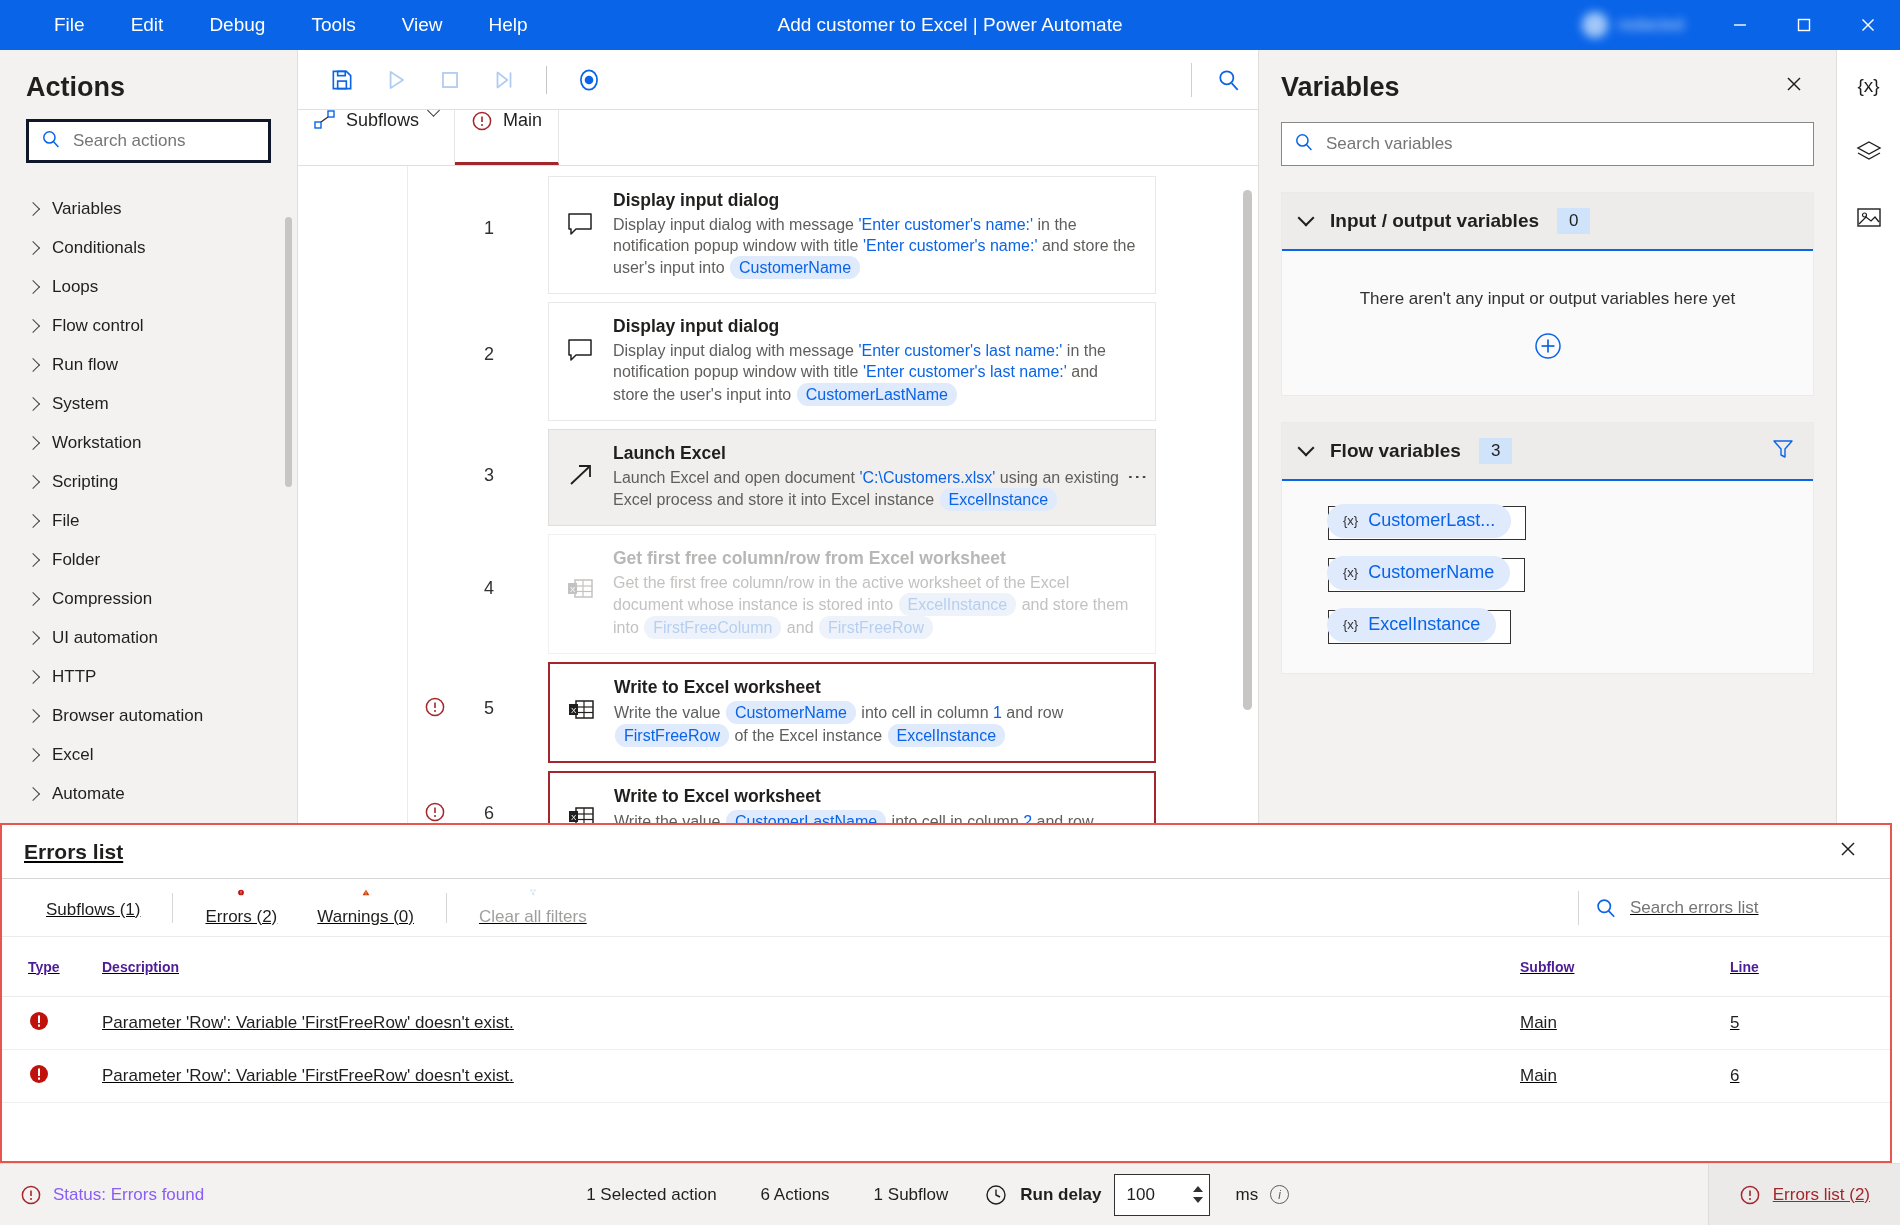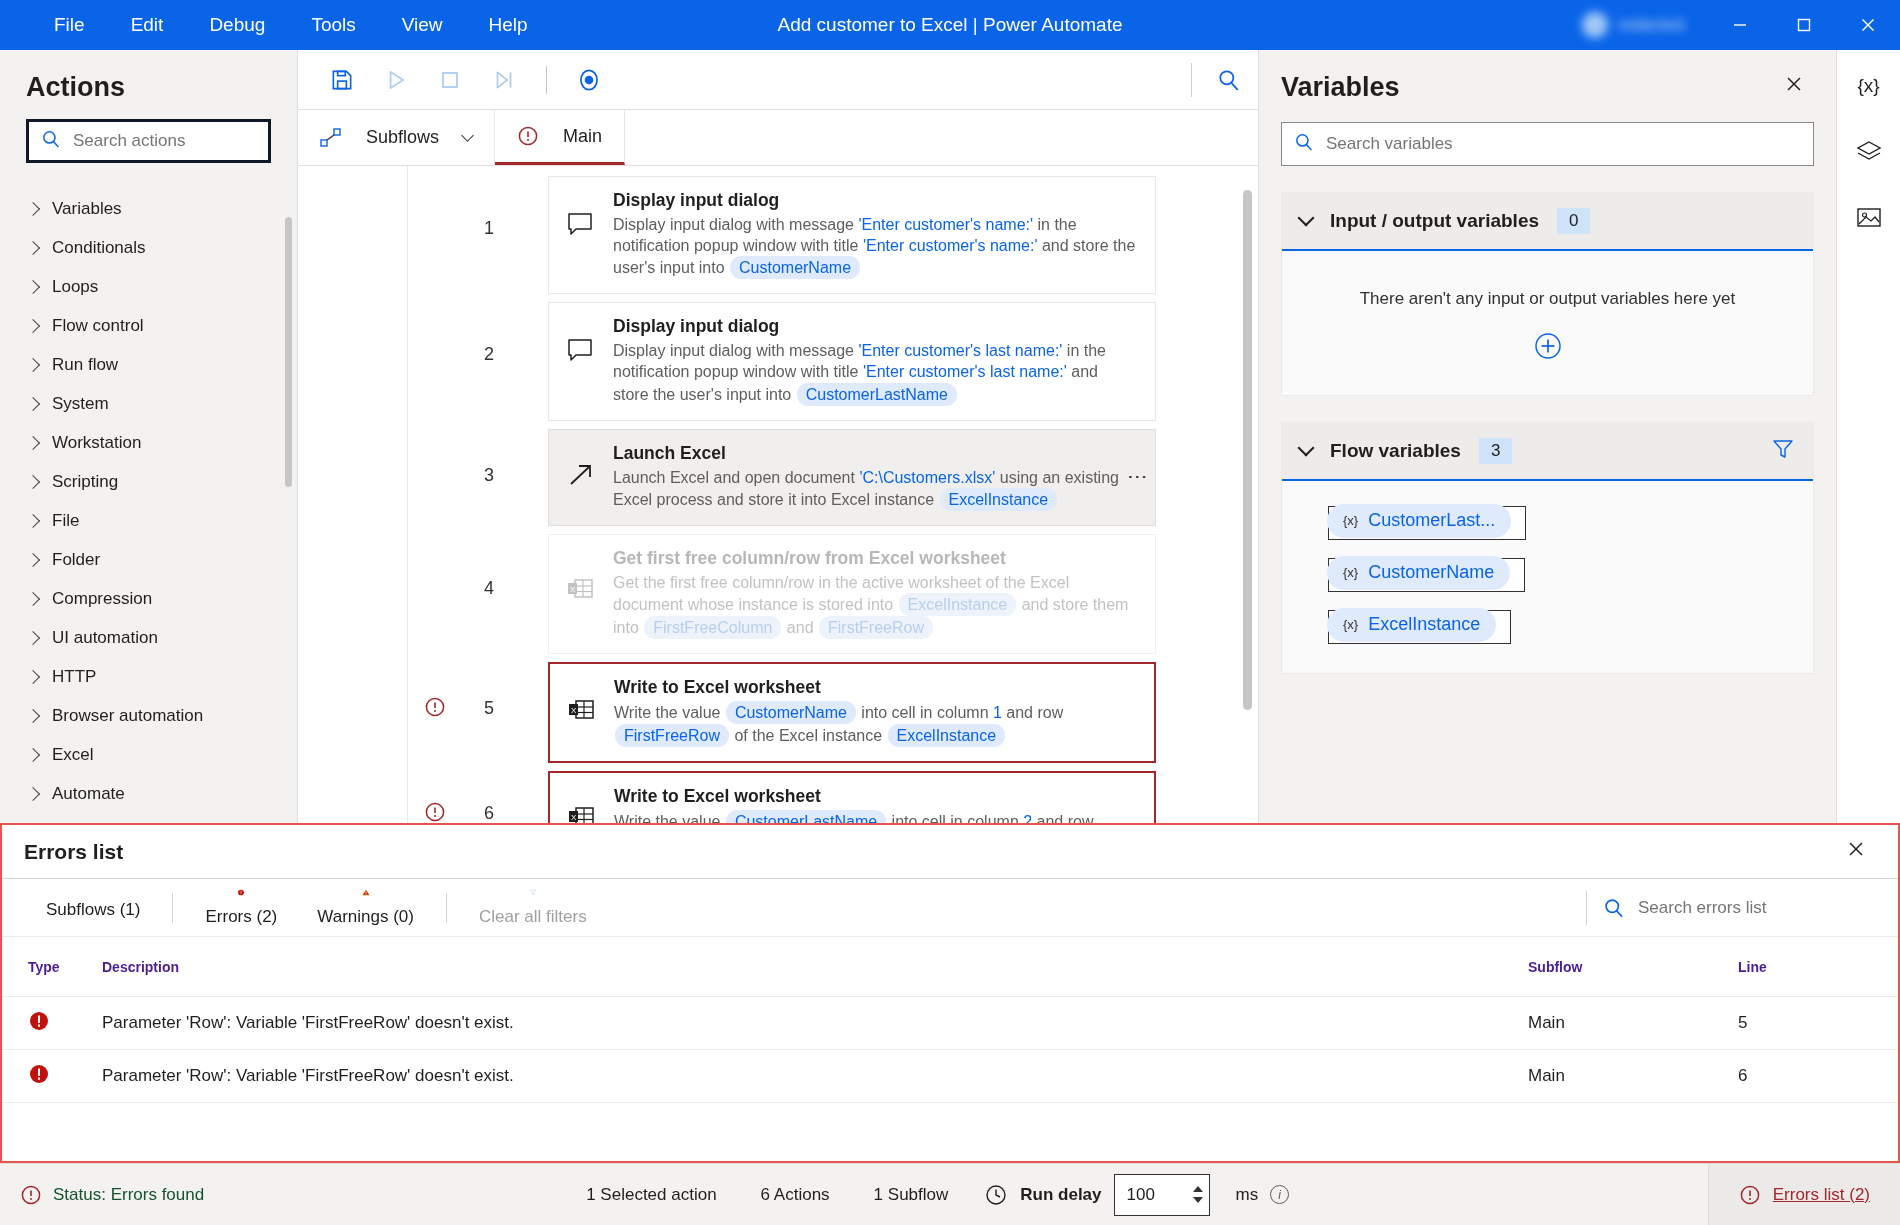--- a/index.html
+++ b/index.html
@@ -92,21 +92,21 @@
     width: 44px; height: 40px; display: flex; align-items: center;
     justify-content: center;
   }
   .tb-sep { width: 1px; height: 28px; background: #c8c6c4; margin: 0 10px; }
   .toolbar-right { margin-left: auto; display: flex; align-items: center; }
   .tb-vsep { width: 1px; height: 34px; background: #d0cece; margin-right: 8px; }
   .search-btn { width: 58px; height: 44px; display: flex; align-items: center; justify-content: center; }
 
   .tabs { height: 56px; display: flex; border-bottom: 1px solid #e1dfdd; flex: 0 0 56px; }
   .tab {
-    display: flex; align-items: center; gap: 24px; padding: 0 22px;
+    display: flex; gap: 10px; padding: 0 16px;
     font-size: 18px; color: #201f1e; border-right: 1px solid #e6e6e6;
     position: relative; cursor: default;
   }
   .tab.active { border-bottom: 3px solid #a4262c; }
   .tab .tab-chev {
     width: 9px; height: 9px; border-right: 1.8px solid #323130;
     border-bottom: 1.8px solid #323130; transform: rotate(45deg); margin-top:-4px;
   }
 
   .flow-area { flex: 1; display: flex; min-height: 0; position: relative; overflow: hidden; }
@@ -205,23 +205,24 @@
     border-left: 1px solid #e1dfdd; padding-top: 14px;
     display: flex; flex-direction: column; align-items: center; gap: 22px;
   }
   .rail-btn {
     width: 46px; height: 44px; display: flex; align-items: center;
     justify-content: center; font-size: 19px; color: #201f1e;
   }
 
   
   .errors-panel {
-    position: absolute; left: 0; right: 0; bottom: 62px; height: 340px;
+    position: absolute; left: 0; right: 8px; bottom: 62px; height: 340px;
     background: #fff; border: 2px solid #e8554d; display: flex; flex-direction: column;
     z-index: 20;
+    text-decoration: underline;
   }
   .errors-head {
     height: 54px; display: flex; align-items: center; padding: 0 22px;
     border-bottom: 1px solid #d8d6d4; flex: 0 0 54px;
   }
   .errors-head-title { font-size: 21px; font-weight: 600; color: #201f1e; }
   .errors-close { margin-left: auto; font-size: 22px; color: #201f1e; padding: 4px 10px; }
   .errors-toolbar {
     height: 58px; display: flex; align-items: center; flex: 0 0 58px;
     border-bottom: 1px solid #edebe9; padding-left: 24px;
@@ -252,21 +253,21 @@
   .c-desc { flex: 1; padding-left: 0; }
   .c-sub { width: 210px; flex: 0 0 210px; }
   .c-line { width: 160px; flex: 0 0 160px; }
 
   
   .statusbar {
     height: 62px; flex: 0 0 62px; background: #f3f2f1;
     border-top: 1px solid #e1dfdd; display: flex; align-items: center;
     position: relative; z-index: 30;
   }
-  .sb-left { display: flex; align-items: center; gap: 11px; margin-left: 20px; font-size: 17px; color: #14532d; }
+  .sb-left { display: flex; align-items: center; gap: 11px; margin-left: 20px; font-size: 17px; color: #8b5cf6; }
   .sb-center { display: flex; align-items: center; gap: 0; margin-left: 360px; }
   .sb-chunk { font-size: 17px; color: #201f1e; padding: 0 22px; }
   .sb-delay { display: flex; align-items: center; gap: 12px; padding-left: 14px; }
   .sb-delay-label { font-size: 17px; font-weight: 700; color: #201f1e; }
   .spin {
     width: 96px; height: 42px; border: 1.5px solid #323130; background: #fff;
     display: flex; align-items: center; padding: 0 6px 0 12px;
   }
   .spin input {
     border: none; outline: none; width: 56px; font-size: 17px; color: #201f1e;

